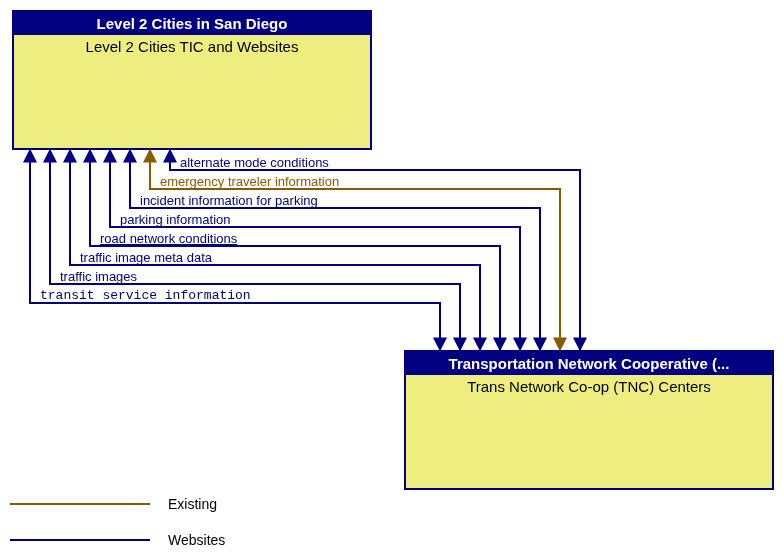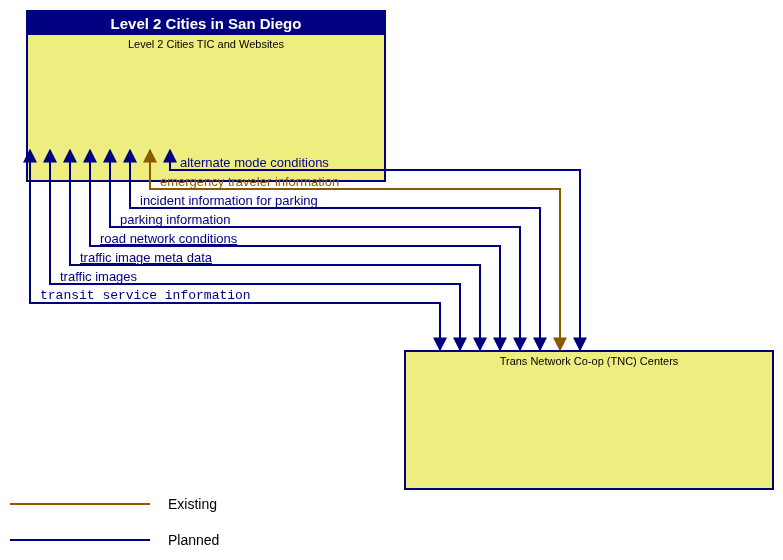--- a/index.html
+++ b/index.html
@@ -22,21 +22,21 @@
     color: #fff;
     font-size: 15px;
     font-weight: bold;
     padding: 3px 6px;
     text-align: center;
     white-space: nowrap;
     overflow: hidden;
     text-overflow: ellipsis;
   }
   .node-label {
-    font-size: 11px;
+    font-size: 15px;
     color: #000;
     text-align: center;
     padding: 3px 6px;
   }
   svg.flows {
     position: absolute;
     left: 0; top: 0;
     width: 783px; height: 560px;
     pointer-events: none;
   }
@@ -65,26 +65,27 @@
     border-top: 2px solid;
     margin-right: 18px;
   }
   .legend-line.existing { border-color: #8B5A00; }
   .legend-line.planned { border-color: #000080; }
   .legend-text { color: #000; }
 </style>
 </head>
 <body>
 
-<div class="node" style="left:26px; top:10px; width:360px; height:172px;">
+<div class="node" style="left:12px; top:10px; width:360px; height:140px;">
   <div class="node-header">Level 2 Cities in San Diego</div>
   <div class="node-label">Level 2 Cities TIC and Websites</div>
 </div>
 
 <div class="node" style="left:404px; top:350px; width:370px; height:140px;">
+  <div class="node-header">Transportation Network Cooperative (...</div>
   <div class="node-label">Trans Network Co-op (TNC) Centers</div>
 </div>
 
 <svg class="flows">
   <defs>
     <marker id="arrow-planned" viewBox="0 0 10 10" refX="9" refY="5" markerWidth="7" markerHeight="7" orient="auto-start-reverse">
       <path d="M 0 0 L 10 5 L 0 10 z" fill="#000080"></path>
     </marker>
     <marker id="arrow-existing" viewBox="0 0 10 10" refX="9" refY="5" markerWidth="7" markerHeight="7" orient="auto-start-reverse">
       <path d="M 0 0 L 10 5 L 0 10 z" fill="#8B5A00"></path>
@@ -101,27 +102,27 @@
       <path d="M 30 150 L 30 303 L 440 303 L 440 350" fill="none" stroke="#000080" stroke-width="2" marker-start="url(#arrow-planned)" marker-end="url(#arrow-planned)"></path>
     </g>
 </svg>
 
 <div id="flow-labels">
     <div class="flow-label" style="left: 180px; top: 156px;">alternate mode conditions</div>
     <div class="flow-label existing" style="left: 160px; top: 175px;">emergency traveler information</div>
     <div class="flow-label" style="left: 140px; top: 194px;">incident information for parking</div>
     <div class="flow-label" style="left: 120px; top: 213px;">parking information</div>
     <div class="flow-label" style="left: 100px; top: 232px; text-decoration: underline;">road network conditions</div>
-    <div class="flow-label" style="left: 80px; top: 251px; text-decoration: underline;">traffic image meta data</div>
+    <div class="flow-label" style="left: 80px; top: 251px;">traffic image meta data</div>
     <div class="flow-label" style="left: 60px; top: 270px;">traffic images</div>
     <div class="flow-label" style="left: 40px; top: 289px; font-family: Liberation Mono, monospace;">transit service information</div>
   </div>
 
 <div class="legend">
   <div class="legend-row">
     <div class="legend-line existing"></div>
     <span class="legend-text">Existing</span>
   </div>
   <div class="legend-row">
     <div class="legend-line planned"></div>
-    <span class="legend-text">Planned</span>
+    <span class="legend-text">Websites</span>
   </div>
 </div>
 
 </body></html>

